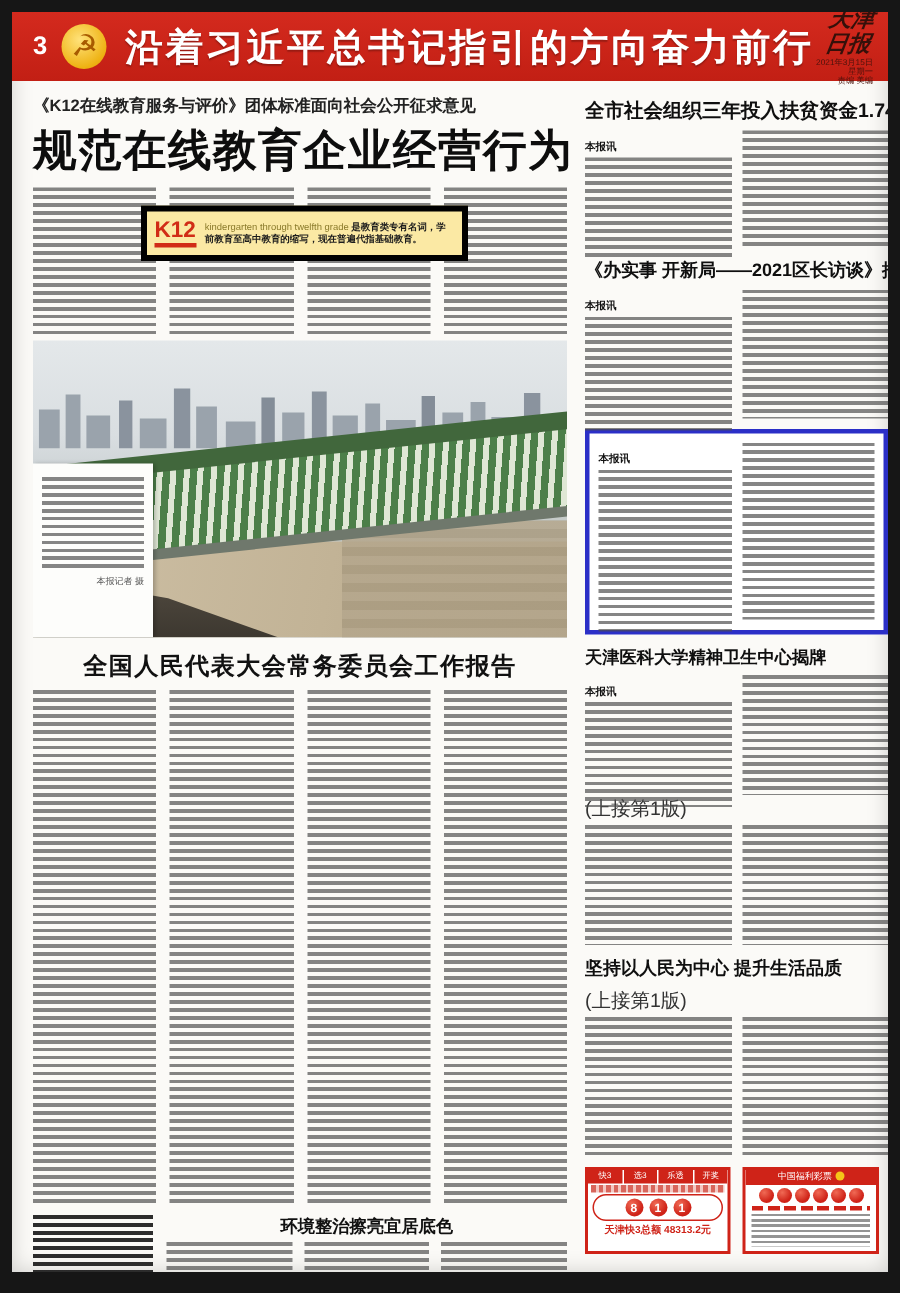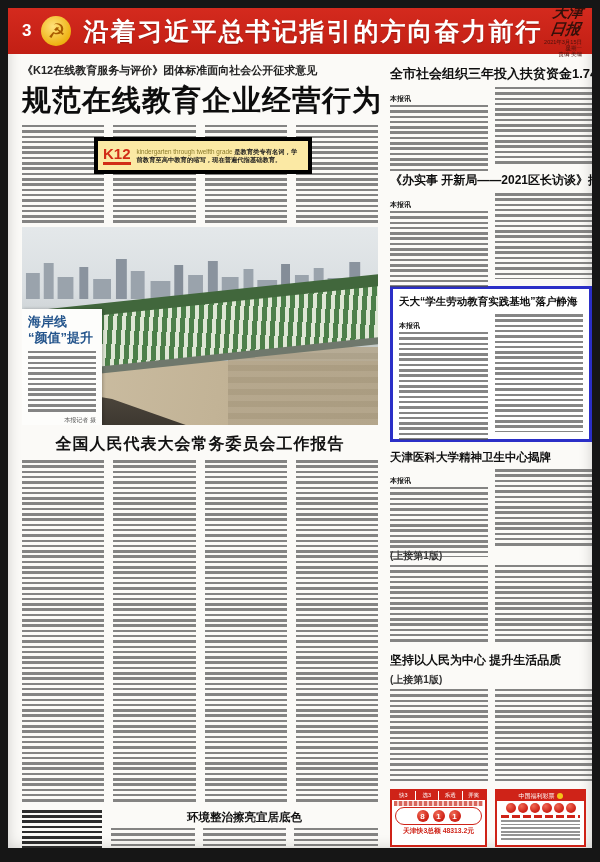--- a/index.html
+++ b/index.html
@@ -87,21 +87,21 @@
   .npc-headline{margin:9px 0 5px;text-align:center;font-size:16px;font-weight:900;color:#111;letter-spacing:1px;}
   .bottomstrip{display:flex;gap:9px;margin-top:6px;height:44px;}
   .strip-col1{width:80px;flex:none;}
   .strip-right{flex:1;}
   .subhead{font-size:11.5px;font-weight:900;color:#111;text-align:center;margin-bottom:3px;white-space:nowrap;}
   
   .r-head{font-weight:900;color:#0f0f0f;white-space:nowrap;overflow:hidden;}
   .r-h13{font-size:13px;margin:11px 0 4px;}
   .r-h12{font-size:12px;margin:7px 0 4px;}
   .r-h11{font-size:11.5px;margin:8px 0 4px;}
-  .cont{font-size:10px;font-weight:bold;color:#333;margin:0 0 2px;}
+  .cont{font-size:13px;font-weight:normal;color:#333;margin:0 0 2px;}
   .bluebox{border:3px solid #2b2fc7;background:#fff;padding:6px 6px 7px;margin:7px 0 2px;}
   .bluebox .r-head{font-size:10.5px;margin:0 0 5px;}
   
   .ads{display:flex;gap:8px;margin-top:8px;height:58px;}
   .ad{border:2px solid #cf2318;background:#fff;box-sizing:border-box;overflow:hidden;}
   .ad-left{width:97px;}
   .ad-right{width:91px;}
   .ad-tabs{display:flex;gap:1px;background:#fff;}
   .ad-tab{flex:1;background:#cf2318;color:#fff;font-size:5.5px;text-align:center;line-height:9px;height:9px;white-space:nowrap;overflow:hidden;}
   .ad-strip{height:5px;background:repeating-linear-gradient(90deg,#d8665c 0 3px,#f3c9c4 3px 5px);margin:1px 2px;}
@@ -180,24 +180,20 @@
             <rect x="346" y="23" width="12" height="23"></rect>
           </g>
         </svg>
         <div class="beach"></div>
         <div class="water"></div>
         <div class="treeband"></div>
         <div class="greenband"></div>
         <div class="road"></div>
         <div class="rocks"></div>
         <div class="captionbox">
-          <div class="cap-title">
-            <div>海岸线</div>
-            <div>“颜值”提升</div>
-          </div>
           <div class="ft cap-ft"></div>
           <div class="cap-credit">本报记者 摄</div>
         </div>
       </div>
 
       <h3 class="npc-headline">全国人民代表大会常务委员会工作报告</h3>
       <div class="cols4" style="height:344px;">
         <div class="ft"></div>
         <div class="ft"></div>
         <div class="ft"></div>
@@ -231,21 +227,20 @@
       <div class="r-head r-h12">《办实事 开新局——2021区长访谈》推出第二期</div>
       <div class="fake2" style="height:86px;">
         <div>
           <span class="lead">本报讯</span>
           <div class="ft" style="height:76px;"></div>
         </div>
         <div class="ft"></div>
       </div>
 
       <div class="bluebox">
-        <div class="r-head">天大“学生劳动教育实践基地”落户静海</div>
         <div class="fake2" style="height:118px;">
           <div>
             <span class="lead">本报讯</span>
             <div class="ft" style="height:108px;"></div>
           </div>
           <div class="ft"></div>
         </div>
       </div>
 
       <div class="r-head r-h11">天津医科大学精神卫生中心揭牌</div>

